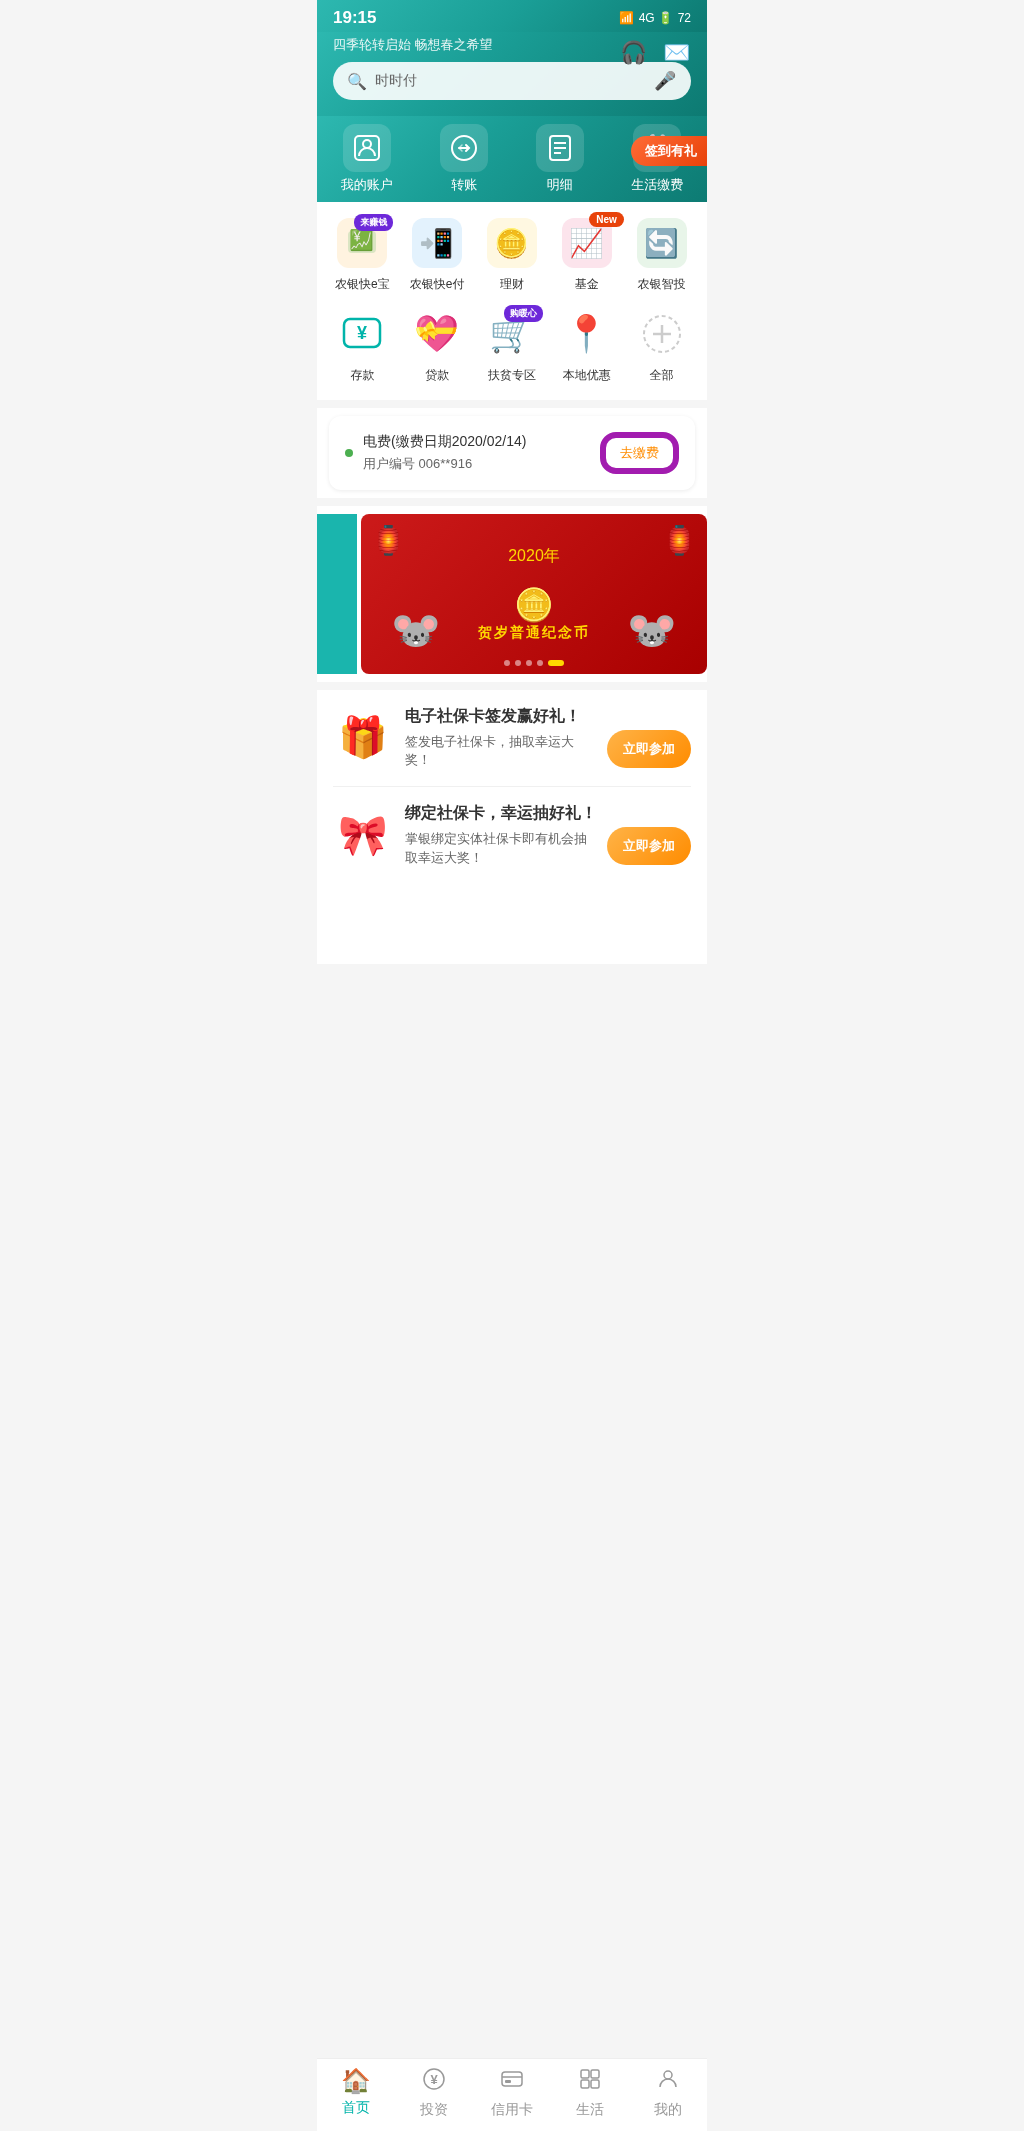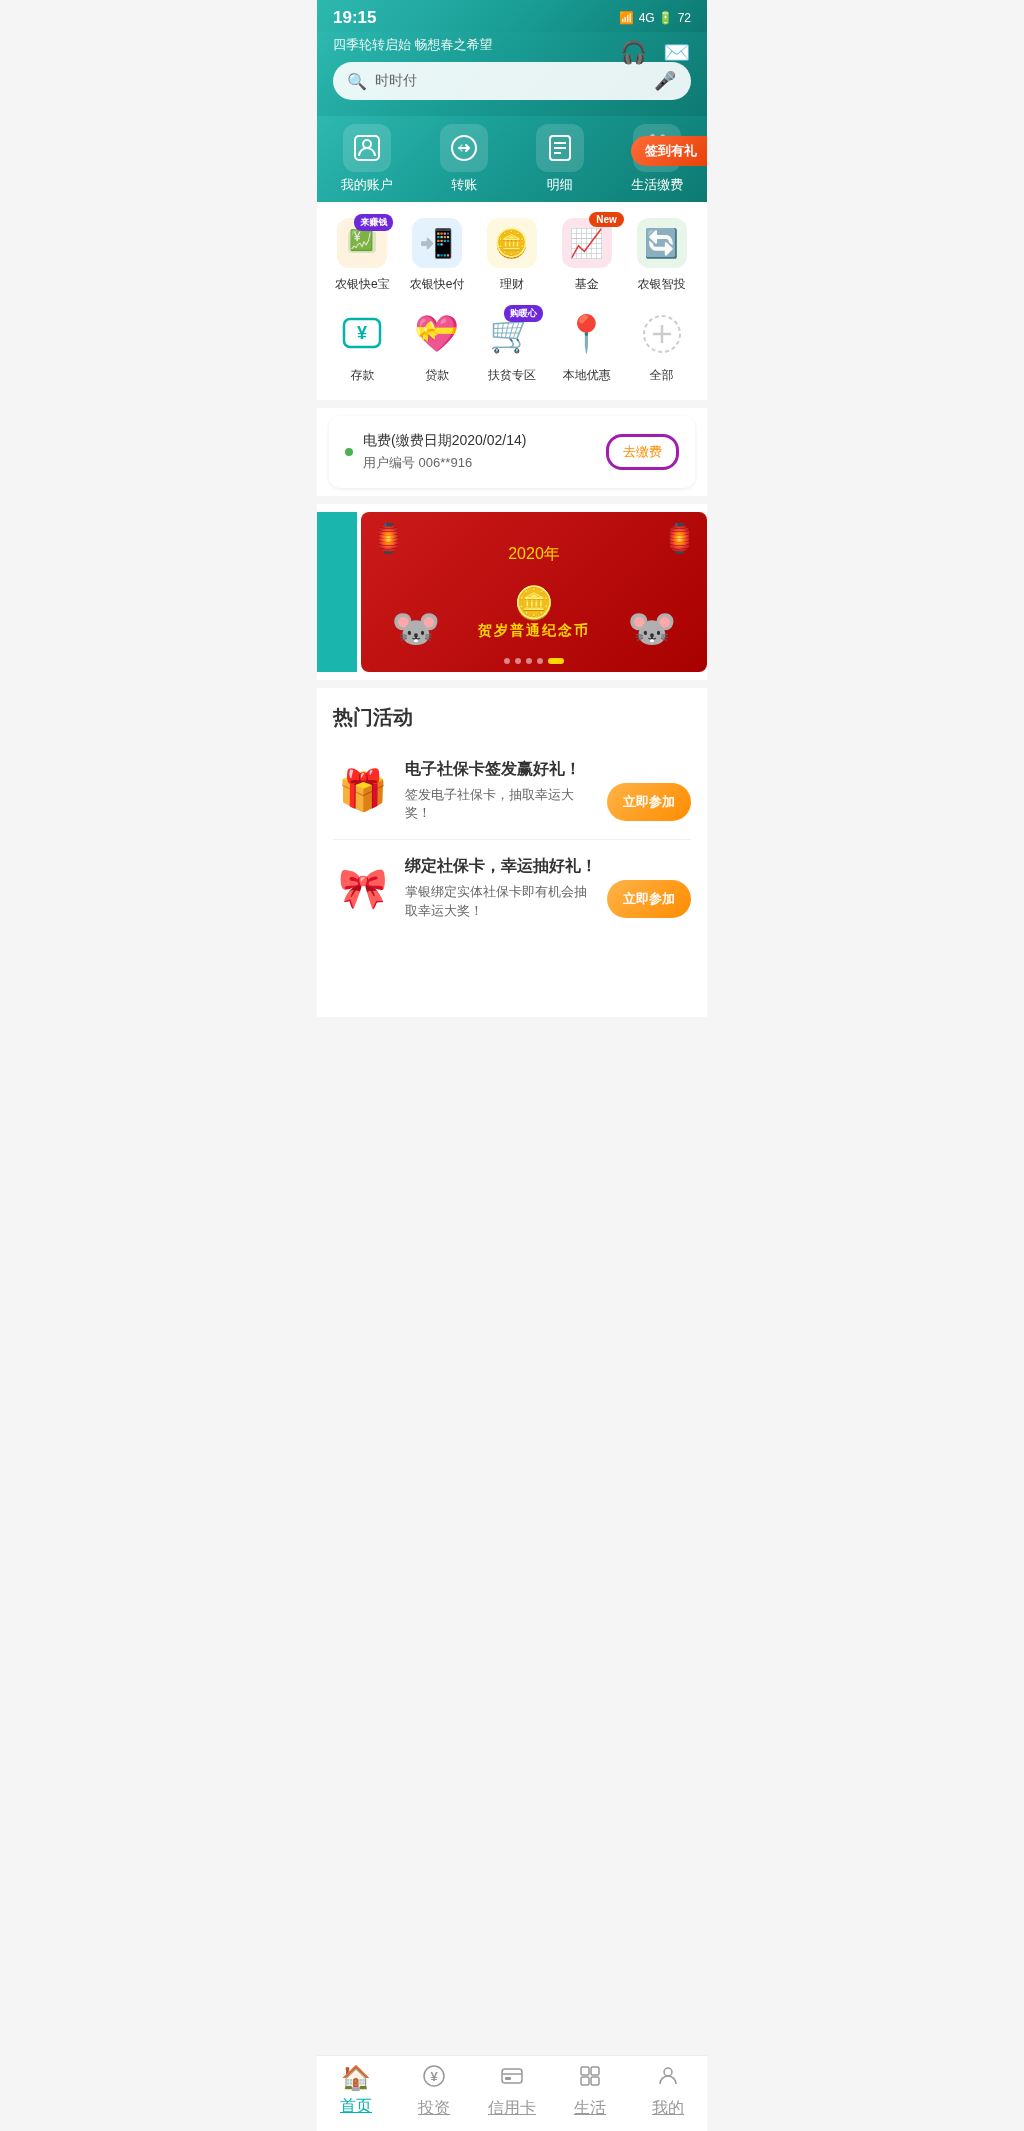--- a/index.html
+++ b/index.html
@@ -224,21 +224,21 @@
     .bill-title {
       font-size: 14px;
       color: #333;
       margin-bottom: 4px;
     }
     .bill-number {
       font-size: 13px;
       color: #666;
     }
     .pay-btn {
-      border: 3px solid #a21caf;
+      border: 6px solid #a21caf;
       color: #ff8c00;
       background: white;
       padding: 6px 14px;
       border-radius: 16px;
       font-size: 13px;
       cursor: pointer;
     }
 
     
     .carousel {
@@ -406,23 +406,22 @@
       flex-direction: column;
       align-items: center;
       gap: 4px;
       cursor: pointer;
       flex: 1;
     }
     .nav-icon {
       font-size: 24px;
     }
     .nav-label {
-      font-size: 16px;
+      font-size: 14px;
       color: #999;
-      text-decoration: underline;
     }
     .nav-item.active .nav-label {
       color: #00b4aa;
     }
     .nav-item.active .nav-icon {
       color: #00b4aa;
     }
 
     .divider {
       height: 8px;
@@ -632,21 +631,20 @@
           <div class="dot"></div>
           <div class="dot active"></div>
         </div>
       </div>
     </div>
   </div>
 
   <div class="divider"></div>
 
   <div class="activities-section">
-    <div class="section-title">热门活动</div>
 
     <div class="activity-item">
       <div class="activity-img">🎁</div>
       <div class="activity-info">
         <div class="activity-title">电子社保卡签发赢好礼！</div>
         <div class="activity-desc">签发电子社保卡，抽取幸运大奖！</div>
       </div>
       <button class="join-btn">立即参加</button>
     </div>
 

